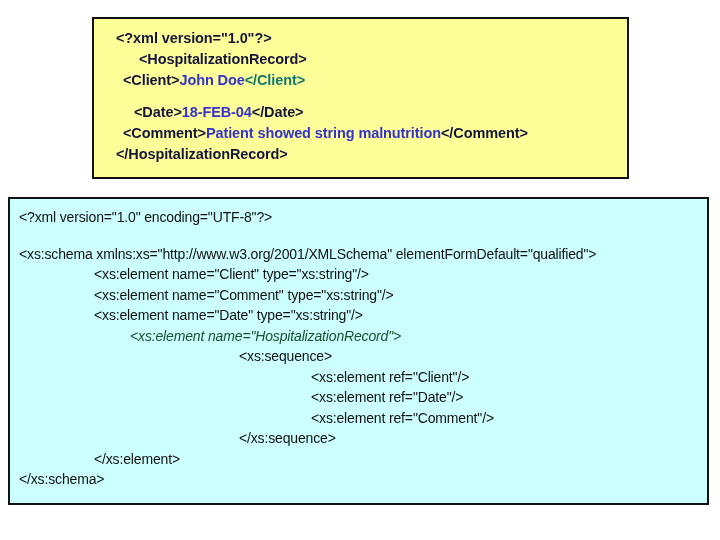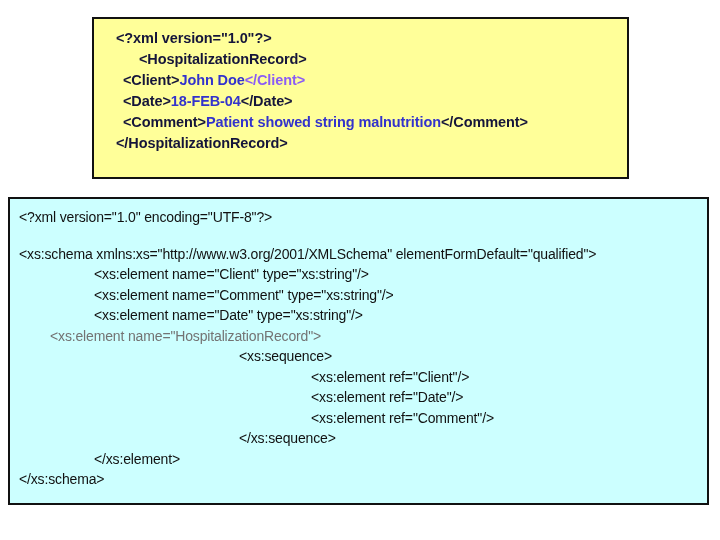--- a/index.html
+++ b/index.html
@@ -70,35 +70,35 @@
     letter-spacing: -0.15px;
   }
 </style>
 </head>
 <body>
 
 <div id="xml-instance-box" style="background: rgb(255, 255, 153); border-color: rgb(17, 17, 17);">
   <div id="xml-instance-lines">
       <div class="xml-line" style="padding-left: 22px;"><span class="tag" style="color: rgb(21, 21, 58);">&lt;?xml version="1.0"?&gt;</span></div>
       <div class="xml-line" style="padding-left: 22px; margin-left: 23px;"><span class="tag" style="color: rgb(21, 21, 58);">&lt;HospitalizationRecord&gt;</span></div>
-      <div class="xml-line" style="padding-left: 29px;"><span class="tag" style="color: rgb(21, 21, 58);">&lt;Client&gt;</span><span class="val" style="color: rgb(51, 51, 204);">John Doe</span><span class="tag" style="color: #8b5cf6;">&lt;/Client&gt;</span></div>
-      <div class="xml-line" style="padding-left: 29px;"><span class="tag" style="color: rgb(21, 21, 58);">&lt;Date&gt;</span><span class="val" style="color: rgb(51, 51, 204);">18-FEB-04</span><span class="tag" style="color: rgb(21, 21, 58);">&lt;/Date&gt;</span></div>
+      <div class="xml-line" style="padding-left: 29px;"><span class="tag" style="color: rgb(21, 21, 58);">&lt;Client&gt;</span><span class="val" style="color: rgb(51, 51, 204);">John Doe</span><span class="tag" style="color: #0f766e;">&lt;/Client&gt;</span></div>
+      <div class="xml-line" style="padding-left: 40px; margin-top: 11px;"><span class="tag" style="color: rgb(21, 21, 58);">&lt;Date&gt;</span><span class="val" style="color: rgb(51, 51, 204);">18-FEB-04</span><span class="tag" style="color: rgb(21, 21, 58);">&lt;/Date&gt;</span></div>
       <div class="xml-line" style="padding-left: 29px;"><span class="tag" style="color: rgb(21, 21, 58);">&lt;Comment&gt;</span><span class="val" style="color: rgb(51, 51, 204);">Patient showed string malnutrition</span><span class="tag" style="color: rgb(21, 21, 58);">&lt;/Comment&gt;</span></div>
       <div class="xml-line" style="padding-left: 22px;"><span class="tag" style="color: rgb(21, 21, 58);">&lt;/HospitalizationRecord&gt;</span></div>
     </div>
 </div>
 
 <div id="xml-schema-box" style="background: rgb(204, 255, 255); border-color: rgb(17, 17, 17);">
   <div id="xml-schema-lines">
       <div class="schema-line" style="padding-left: 9px; color: rgb(17, 17, 17);">&lt;?xml version="1.0" encoding="UTF-8"?&gt;</div>
       <div class="schema-line" style="padding-left: 9px; color: rgb(17, 17, 17); margin-top: 16px;">&lt;xs:schema xmlns:xs="http://www.w3.org/2001/XMLSchema" elementFormDefault="qualified"&gt;</div>
       <div class="schema-line" style="padding-left: 84px; color: rgb(17, 17, 17);">&lt;xs:element name="Client" type="xs:string"/&gt;</div>
       <div class="schema-line" style="padding-left: 84px; color: rgb(17, 17, 17);">&lt;xs:element name="Comment" type="xs:string"/&gt;</div>
       <div class="schema-line" style="padding-left: 84px; color: rgb(17, 17, 17);">&lt;xs:element name="Date" type="xs:string"/&gt;</div>
-      <div class="schema-line" style="padding-left: 40px; color: #737373;">&lt;xs:element name="HospitalizationRecord"&gt;</div>
+      <div class="schema-line" style="padding-left: 120px; color: #14532d; font-style: italic;">&lt;xs:element name="HospitalizationRecord"&gt;</div>
       <div class="schema-line" style="padding-left: 229px; color: rgb(17, 17, 17);">&lt;xs:sequence&gt;</div>
       <div class="schema-line" style="padding-left: 301px; color: rgb(17, 17, 17);">&lt;xs:element ref="Client"/&gt;</div>
       <div class="schema-line" style="padding-left: 301px; color: rgb(17, 17, 17);">&lt;xs:element ref="Date"/&gt;</div>
       <div class="schema-line" style="padding-left: 301px; color: rgb(17, 17, 17);">&lt;xs:element ref="Comment"/&gt;</div>
       <div class="schema-line" style="padding-left: 229px; color: rgb(17, 17, 17);">&lt;/xs:sequence&gt;</div>
       <div class="schema-line" style="padding-left: 84px; color: rgb(17, 17, 17);">&lt;/xs:element&gt;</div>
       <div class="schema-line" style="padding-left: 9px; color: rgb(17, 17, 17);">&lt;/xs:schema&gt;</div>
     </div>
 </div>
 

